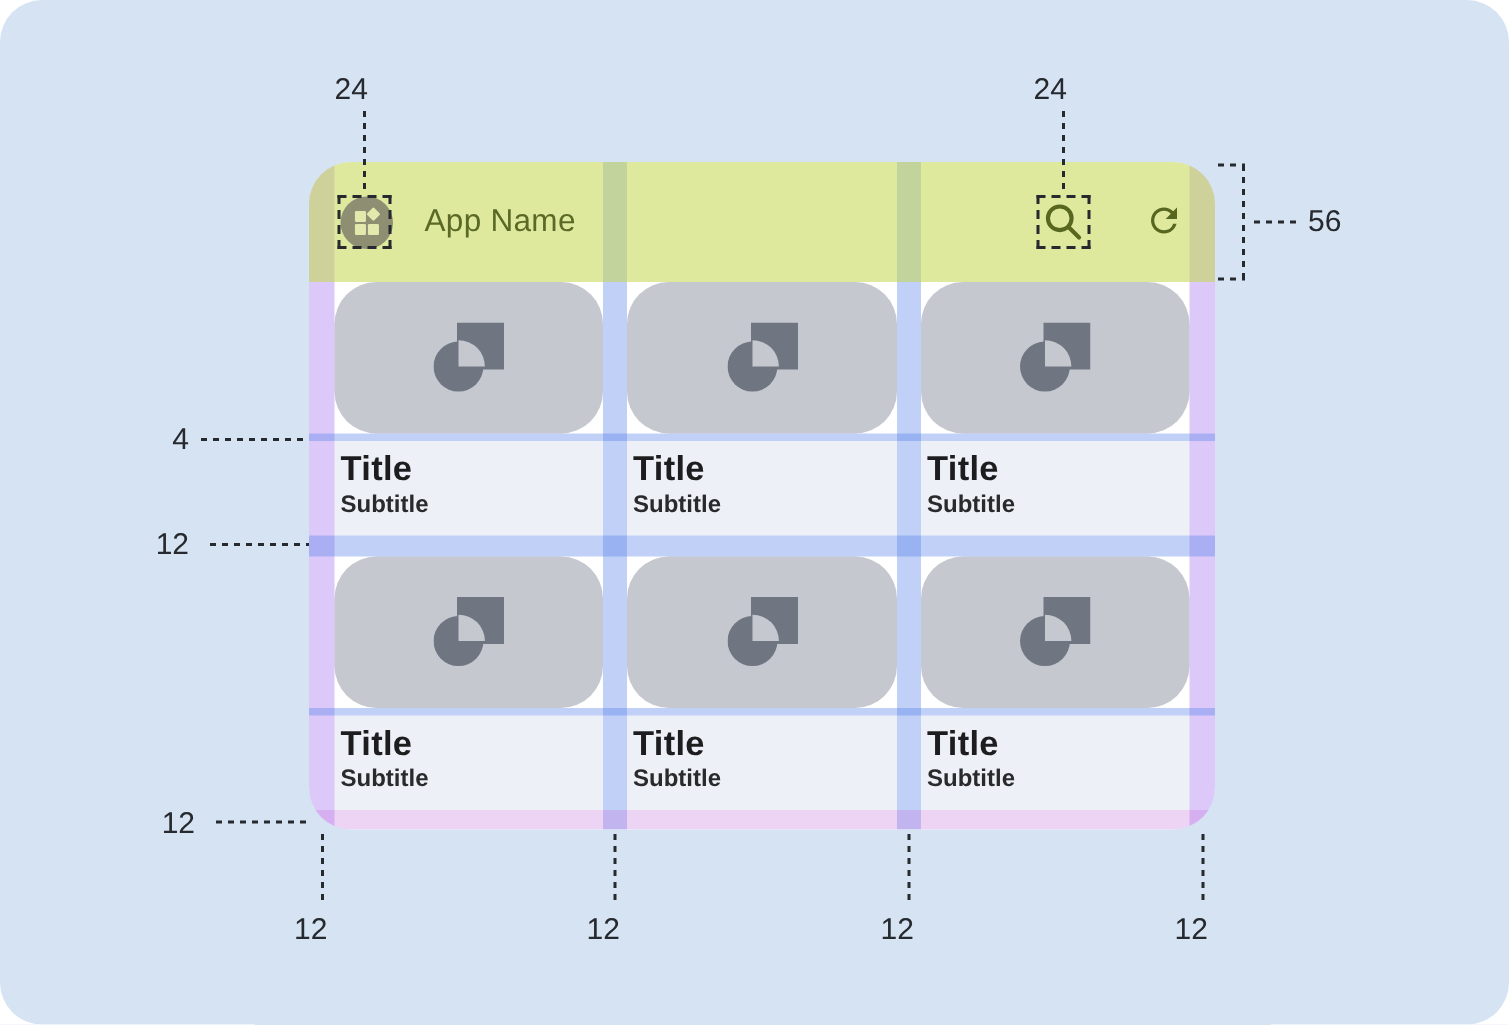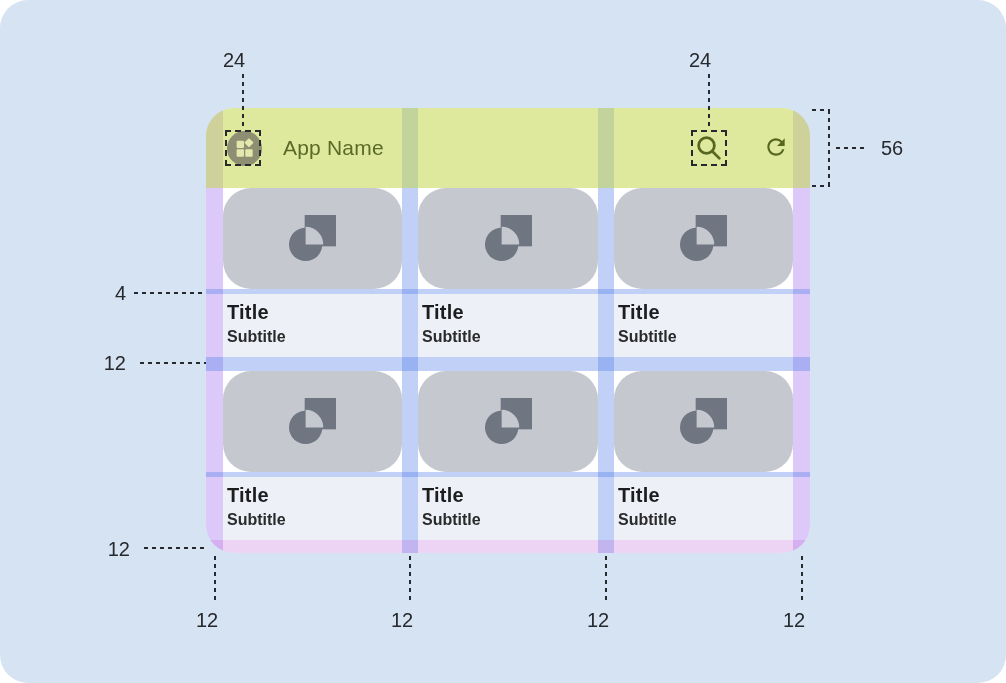--- a/index.html
+++ b/index.html
@@ -20,21 +20,21 @@
   .mock{position:absolute;left:206px;top:108px;width:604px;height:445px;
         background:var(--mock-bg);border-radius:28px;overflow:hidden;}
   .abs{position:absolute;}
   
   .card{position:absolute;}
   .c0{left:17px;width:179px;} .c1{left:212px;width:180px;} .c2{left:408px;width:179px;}
   .r0{top:80px;} .r1{top:263px;}
   .card-img{height:101px;border-radius:28px;background:var(--card-img);
             display:flex;align-items:center;justify-content:center;}
   .card-text{margin-top:5px;height:63px;background:var(--card-text-bg);padding:7px 0 0 4px;}
-  .card-title{font-size:20px;font-weight:700;color:var(--title);line-height:22px;letter-spacing:.2px;}
+  .card-title{font-size:23px;font-weight:700;color:var(--title);line-height:22px;letter-spacing:.2px;}
   .card-subtitle{font-size:16px;font-weight:700;color:var(--subtitle);line-height:24px;margin-top:2px;}
   
   .v-strip{position:absolute;top:0;height:445px;}
   .margin-left{left:0;width:17px;background:var(--purple-tint);}
   .margin-right{left:587px;width:17px;background:var(--purple-tint);}
   .g1{left:196px;width:16px;background:var(--blue-tint);}
   .g2{left:392px;width:16px;background:var(--blue-tint);}
   .h-strip{position:absolute;left:0;width:604px;background:var(--blue-tint);}
   .s4a{top:181px;height:5px;} .row-gutter{top:249px;height:14px;} .s4b{top:364px;height:5px;}
   .bottom-margin{top:432px;height:13px;background:var(--pink-tint);}
@@ -49,21 +49,21 @@
   .icon-btn{position:absolute;color:var(--olive);display:flex;align-items:center;justify-content:center;}
   .search-btn{left:488px;top:25px;width:30px;height:30px;}
   .refresh-btn{left:557px;top:26px;width:26px;height:26px;}
   
   .hline{position:absolute;height:2px;
          background:repeating-linear-gradient(90deg,var(--ink) 0 4px,transparent 4px 8px);}
   .vline{position:absolute;width:2px;
          background:repeating-linear-gradient(180deg,var(--ink) 0 4px,transparent 4px 8px);}
   .dash-box{position:absolute;width:36px;height:36px;border:2px dashed var(--ink);}
   .m-label{position:absolute;width:40px;font-size:20px;font-weight:500;color:var(--ink);line-height:24px;}
-  .t-center{text-align:left;} .t-right{text-align:right;} .t-left{text-align:center;}
+  .t-center{text-align:left;} .t-right{text-align:right;} .t-left{text-align:left;}
 </style>
 </head>
 <body>
 
 <div class="canvas">
 
   <div class="mock">
 
     <div class="card c0 r0">
       <div class="card-img">

